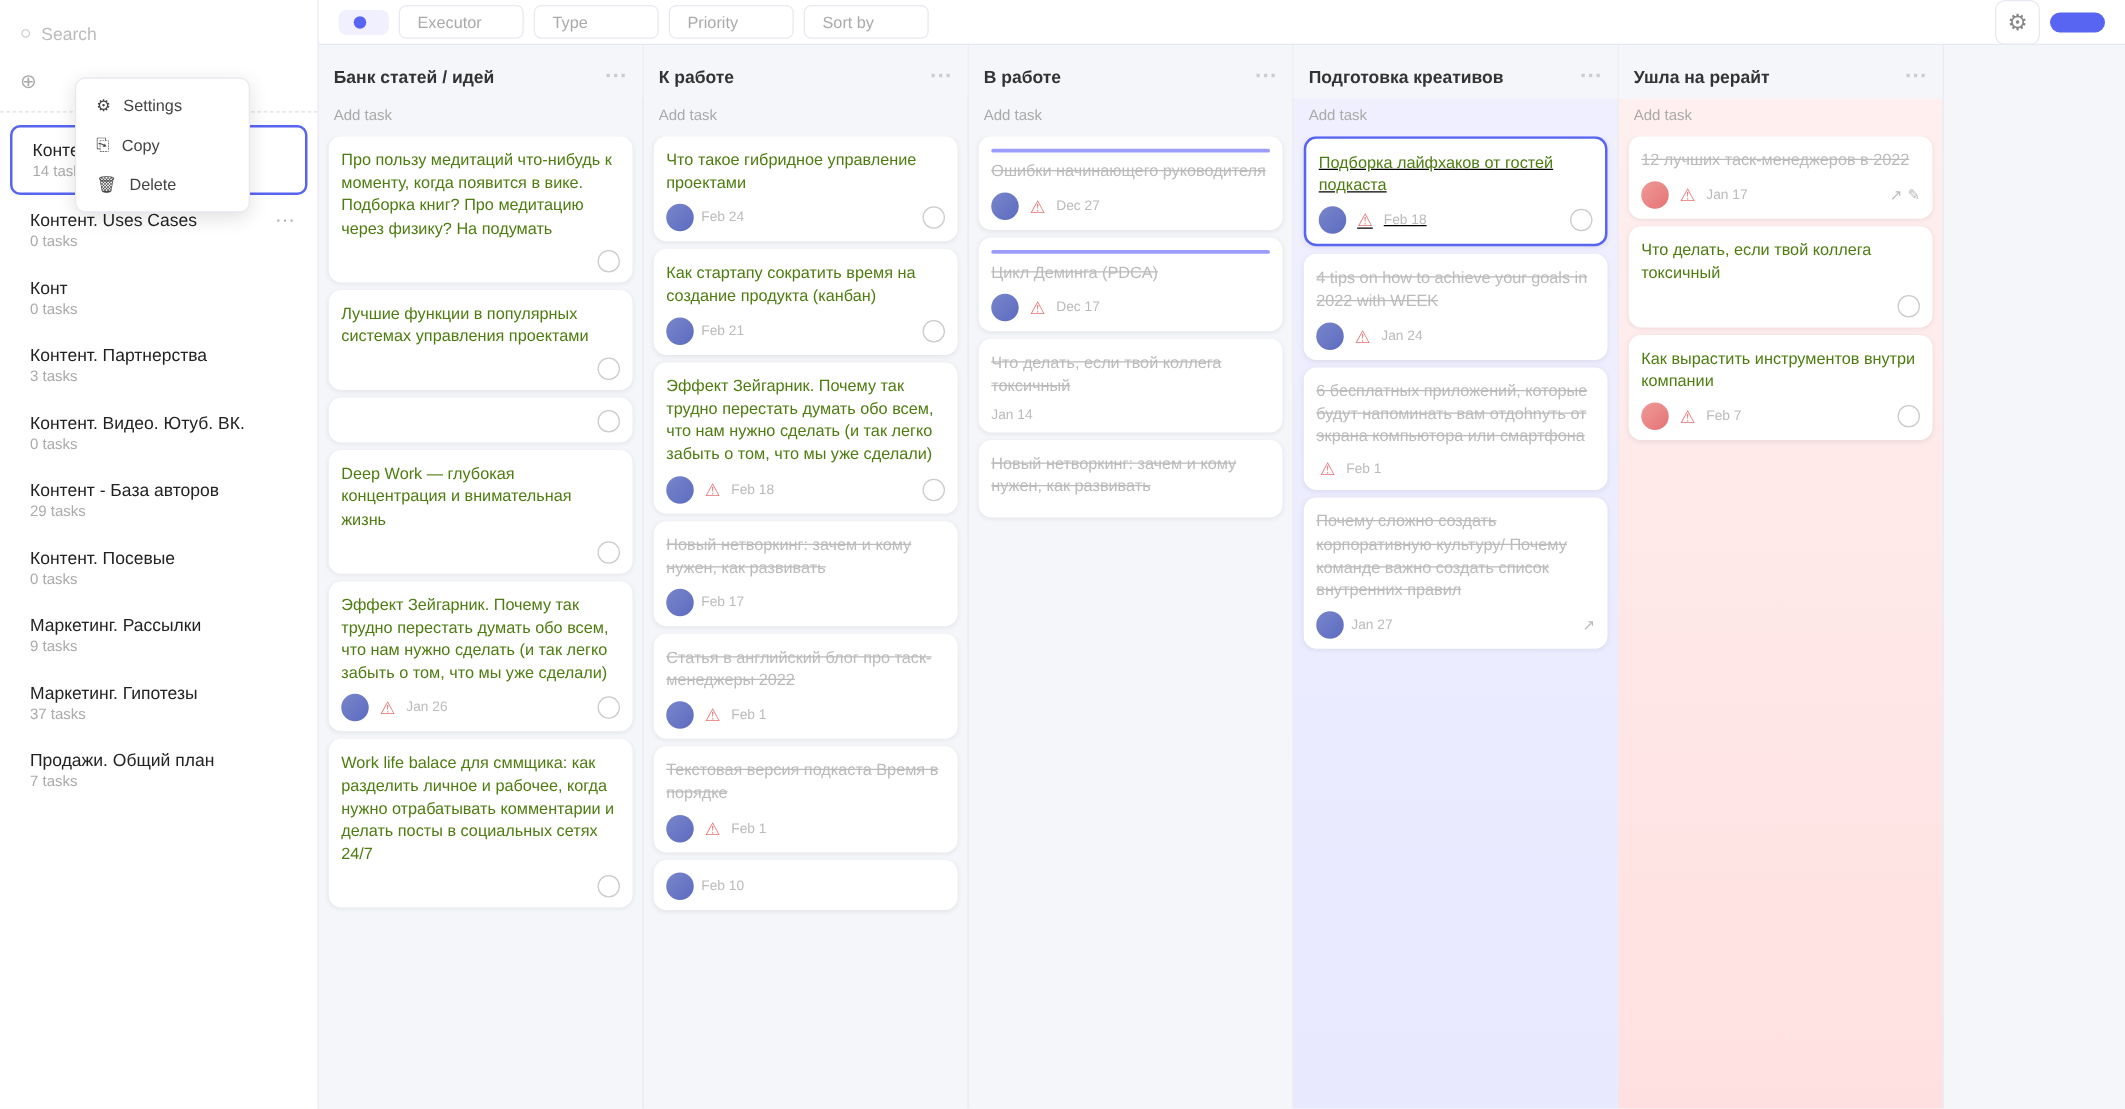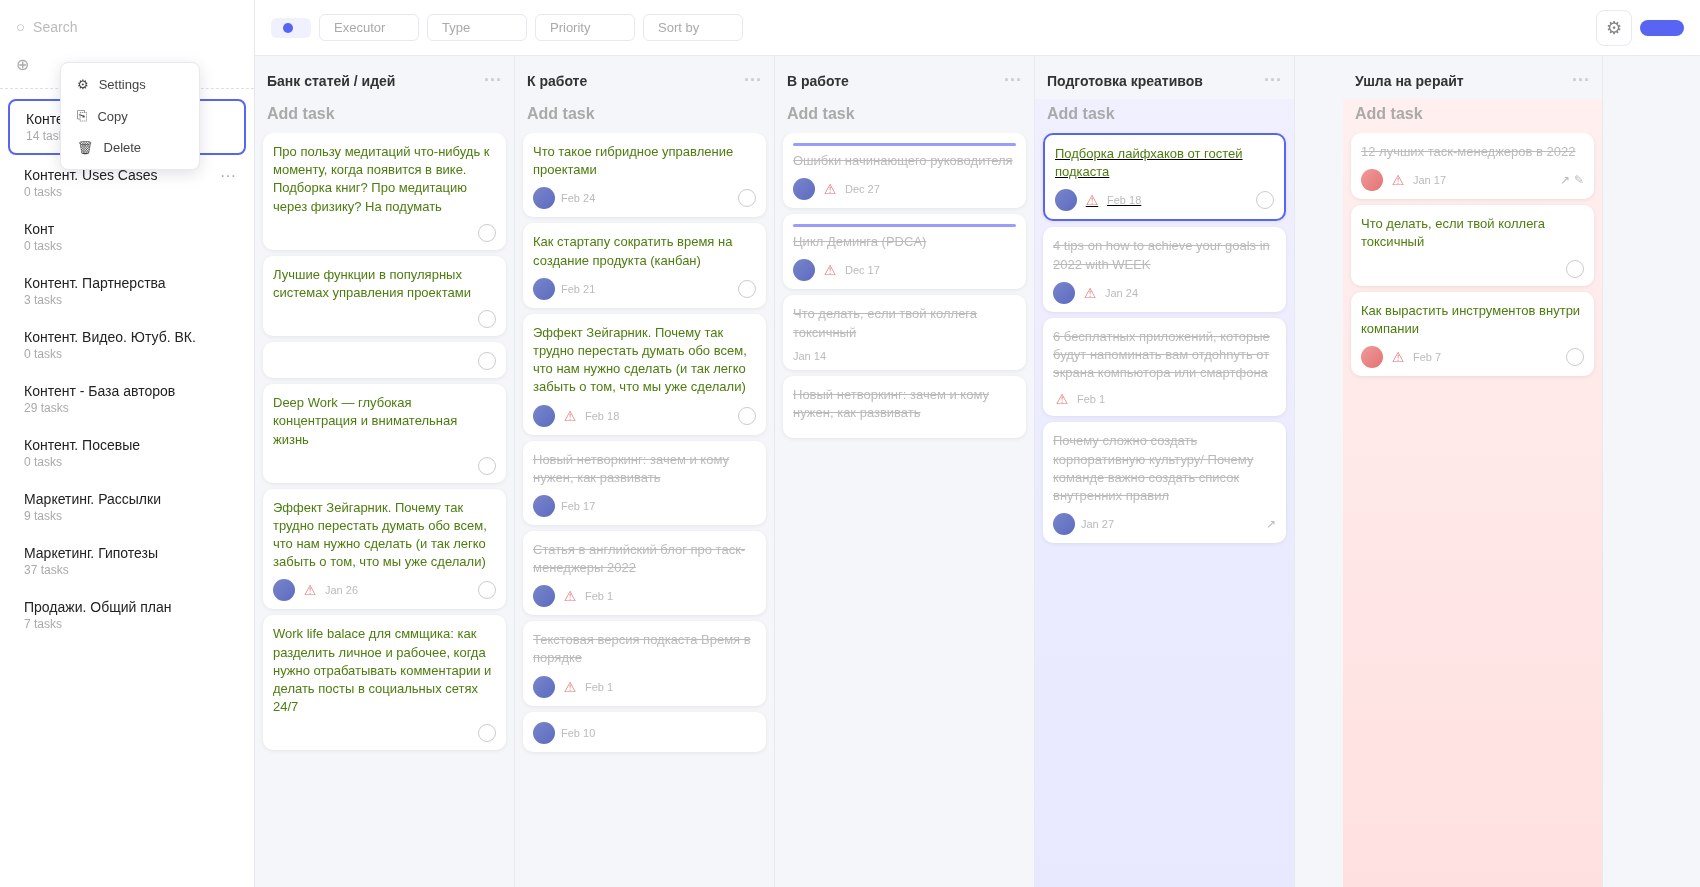--- a/index.html
+++ b/index.html
@@ -101,21 +101,21 @@
     }
 
     
     .topbar {
       display: flex;
       align-items: center;
       gap: 8px;
       padding: 8px 16px;
       background: #fff;
       border-bottom: 1px solid #e8e8f0;
-      height: 56px;
+      height: 36px;
       flex-shrink: 0;
     }
     .topbar-board-tag {
       display: flex;
       align-items: center;
       gap: 6px;
       background: #f0f0ff;
       border-radius: 6px;
       padding: 5px 12px;
       font-size: 13px;
@@ -185,24 +185,23 @@
       justify-content: space-between;
       padding: 14px 12px 8px;
       font-size: 14px;
       font-weight: 600;
       color: #333;
       background: #f5f6fa;
     }
     .column-header-dots { color: #ccc; font-size: 18px; cursor: pointer; }
     .add-task {
       padding: 6px 12px 10px;
-      font-size: 16px;
+      font-size: 12px;
       color: #aaa;
       cursor: pointer;
-      font-weight: bold;
     }
     .column-cards {
       flex: 1;
       overflow-y: auto;
       padding: 0 8px 8px;
       display: flex;
       flex-direction: column;
       gap: 6px;
     }
 
@@ -270,21 +269,21 @@
     .card-share-icon {
       font-size: 12px;
       color: #bbb;
     }
     .card-edit-icon {
       font-size: 12px;
       color: #bbb;
     }
 
     
-    .col-urla { background: linear-gradient(180deg, #fff0f0 0%, #ffe0e0 100%); margin-left: 48px; }
+    .col-urla { background: linear-gradient(180deg, #fff0f0 0%, #ffe0e0 100%); }
     .col-podgotovka { background: linear-gradient(180deg, #f0f0ff 0%, #e8e8ff 100%); }
 
     
     ::-webkit-scrollbar { width: 4px; height: 4px; }
     ::-webkit-scrollbar-thumb { background: #ddd; border-radius: 4px; }
   </style>
 </head>
 <body>
 
 <div class="sidebar">

